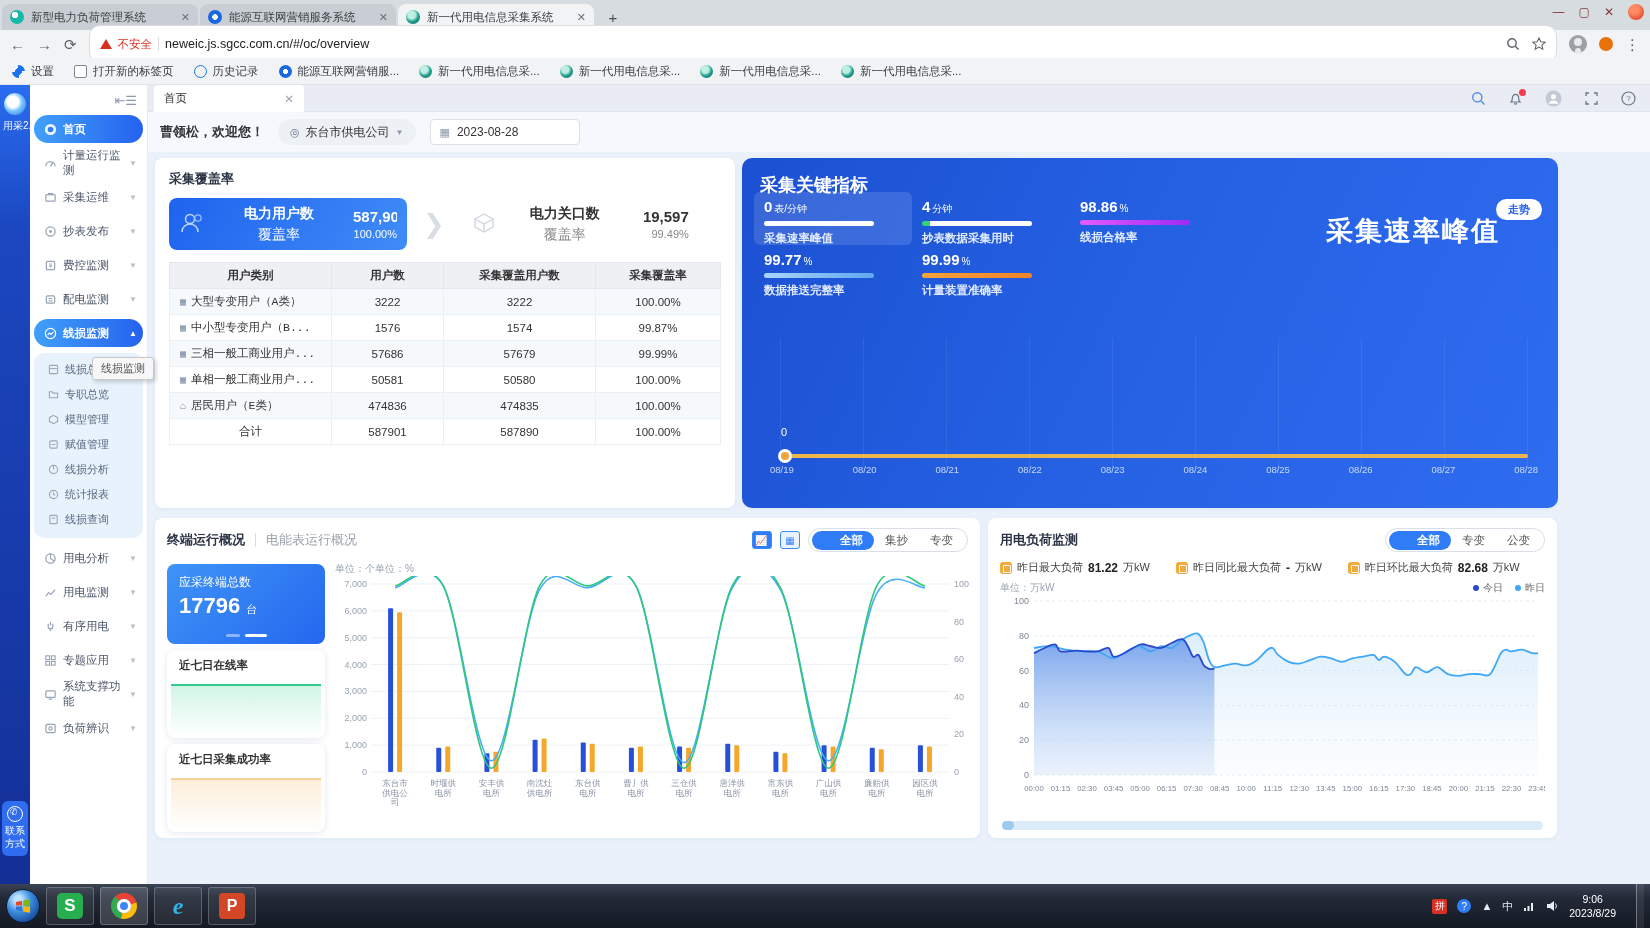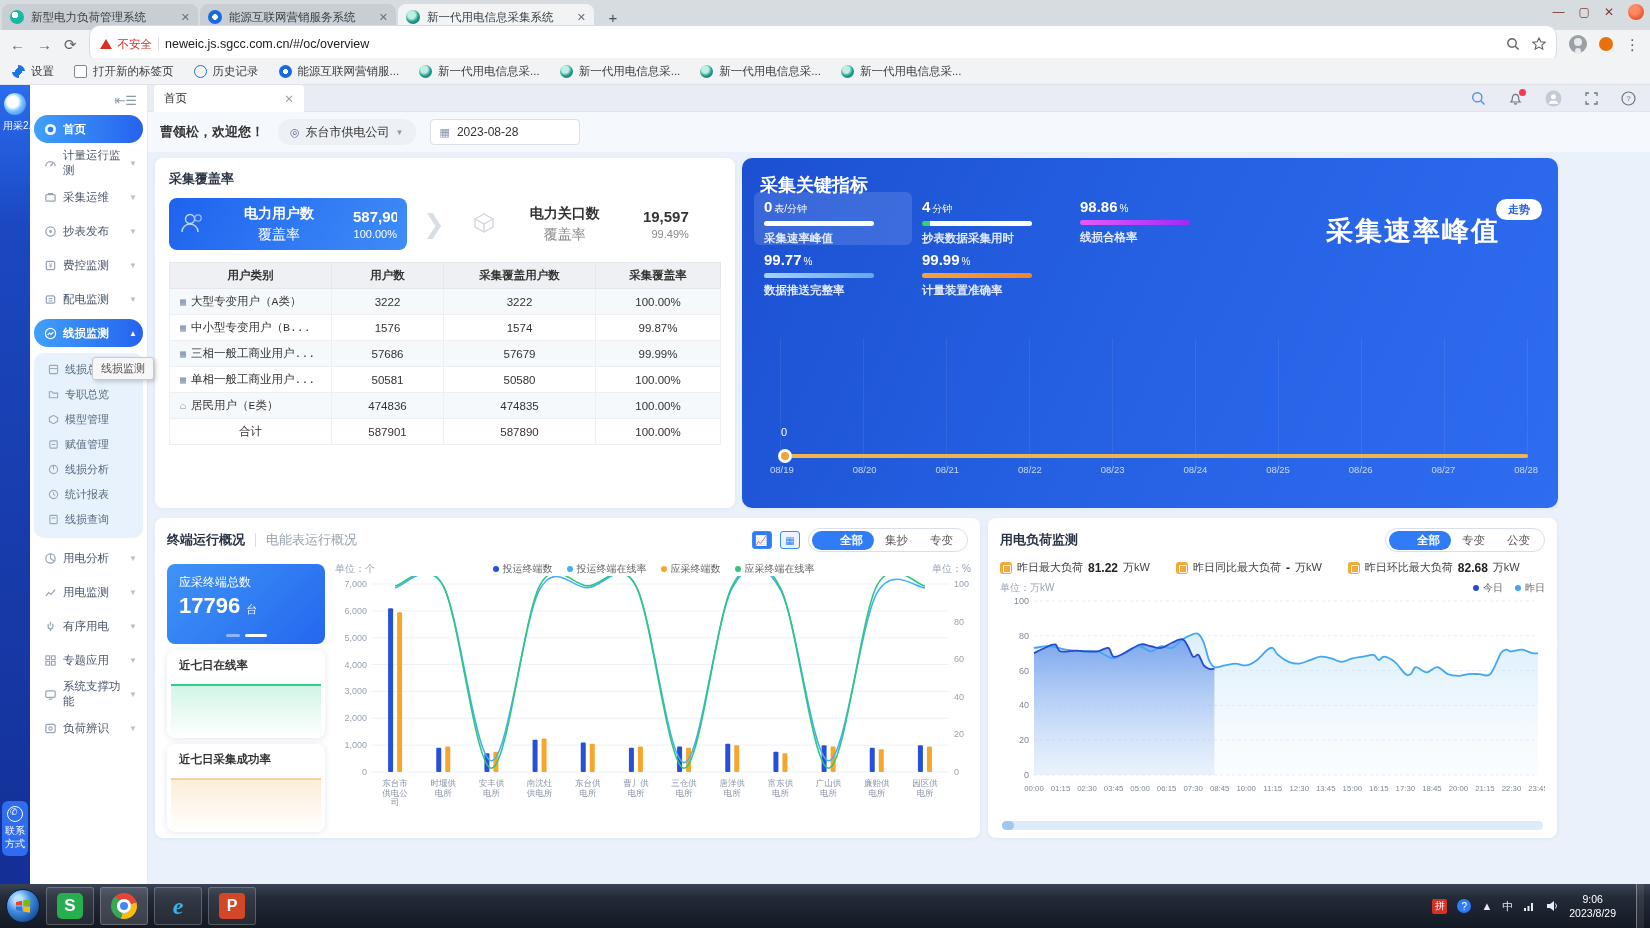--- a/index.html
+++ b/index.html
@@ -667,38 +667,20 @@
             </linearGradient>
               </defs>
             <rect x="4" y="8" width="150" height="52" fill="url(#gSpark1)"></rect>
             <path d="M4 8 H154" fill="none" stroke-width="1.5" opacity=".7" style="stroke: rgb(242, 176, 78);"></path>
           </svg>
         </div>
       </div>
       <div id="t-chartwrap">
         <div id="t-chartbar">
           <span>单位：个</span>
-          <div id="t-legend">
-            <span class="lg">
-                <i style="background: rgb(39, 80, 216);"></i>
-                <span>投运终端数</span>
-              </span>
-            <span class="lg">
-                <i style="background: rgb(69, 174, 252);"></i>
-                <span>投运终端在线率</span>
-              </span>
-            <span class="lg">
-                <i style="background: rgb(245, 167, 44);"></i>
-                <span>应采终端数</span>
-              </span>
-            <span class="lg">
-                <i style="background: rgb(46, 199, 126);"></i>
-                <span>应采终端在线率</span>
-              </span>
-          </div>
           <span>单位：%</span>
         </div>
         <svg id="terminal-chart-svg" width="636" height="250" viewBox="0 0 636 250">
             <line x1="36" y1="8" x2="614" y2="8" stroke="#eef1f6" stroke-width="1"></line>
             <text x="32" y="11" text-anchor="end" font-size="9" fill="#98a3b3">7,000</text>
             <line x1="36" y1="34.85714285714286" x2="614" y2="34.85714285714286" stroke="#eef1f6" stroke-width="1"></line>
             <text x="32" y="37.85714285714286" text-anchor="end" font-size="9" fill="#98a3b3">6,000</text>
             <line x1="36" y1="61.714285714285715" x2="614" y2="61.714285714285715" stroke="#eef1f6" stroke-width="1"></line>
             <text x="32" y="64.71428571428572" text-anchor="end" font-size="9" fill="#98a3b3">5,000</text>
             <line x1="36" y1="88.57142857142857" x2="614" y2="88.57142857142857" stroke="#eef1f6" stroke-width="1"></line>

